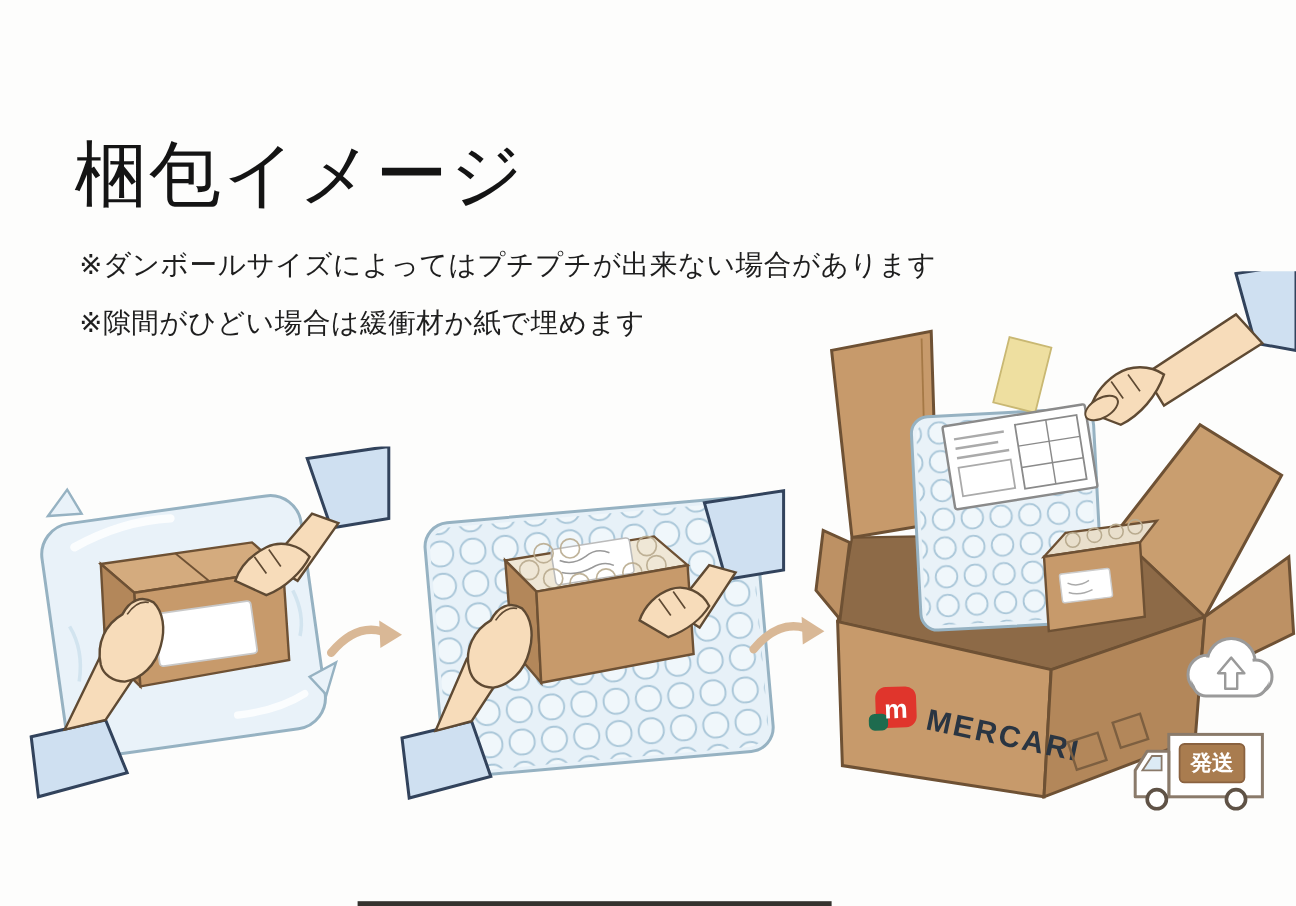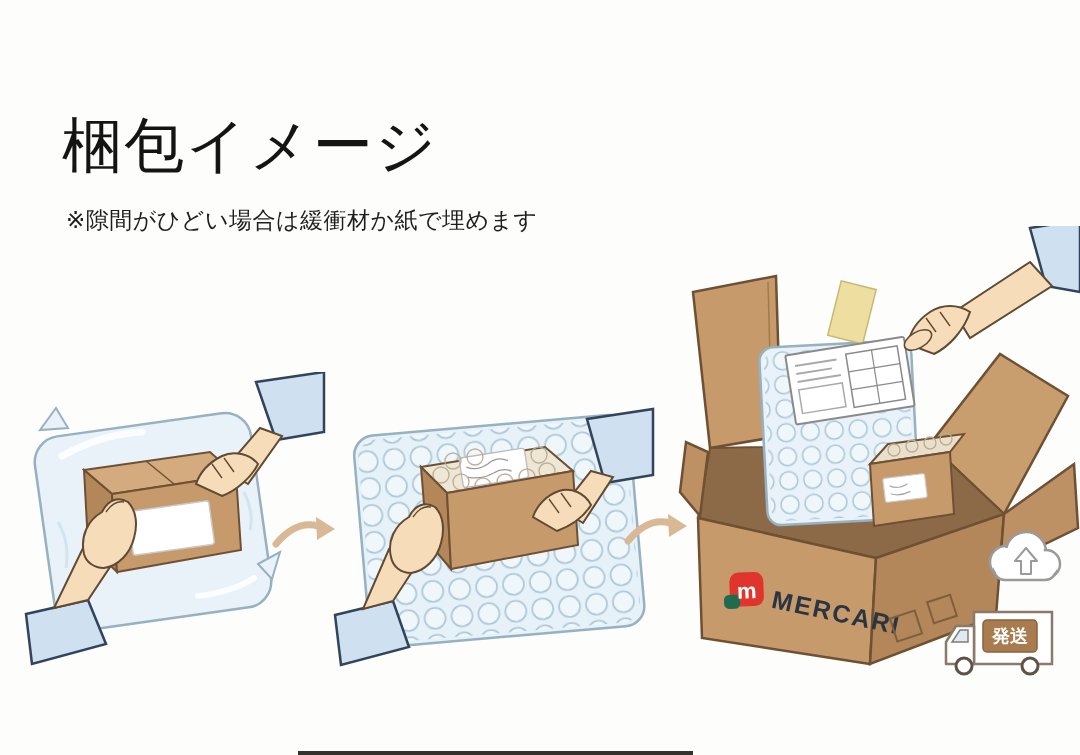--- a/index.html
+++ b/index.html
@@ -25,20 +25,21 @@
   svg text.badge-text { font-family:"Liberation Sans","DejaVu Sans",sans-serif; font-weight:bold; }
 </style>
 </head>
 <body>
 
 <div class="canvas">
 
   <div class="title">梱包イメージ</div>
 
   <div class="notes">
+    <div class="note">※ダンボールサイズによってはプチプチが出来ない場合があります</div>
     <div class="note">※隙間がひどい場合は緩衝材か紙で埋めます</div>
   </div>
 
   <svg class="step-svg" style="left:22px; top:372px;" width="305" height="300" viewBox="0 0 305 300">
     <g>
       <g transform="rotate(-8 130 150)">
         <rect x="22" y="52" width="218" height="196" rx="26" fill="#e9f2f9" stroke="#96b2c2" stroke-width="2.5"></rect>
       </g>
       <polygon points="18,58 34,36 46,56" fill="#e9f2f9" stroke="#96b2c2" stroke-width="2"></polygon>
       <polygon points="236,192 258,180 250,207" fill="#e9f2f9" stroke="#96b2c2" stroke-width="2"></polygon>

